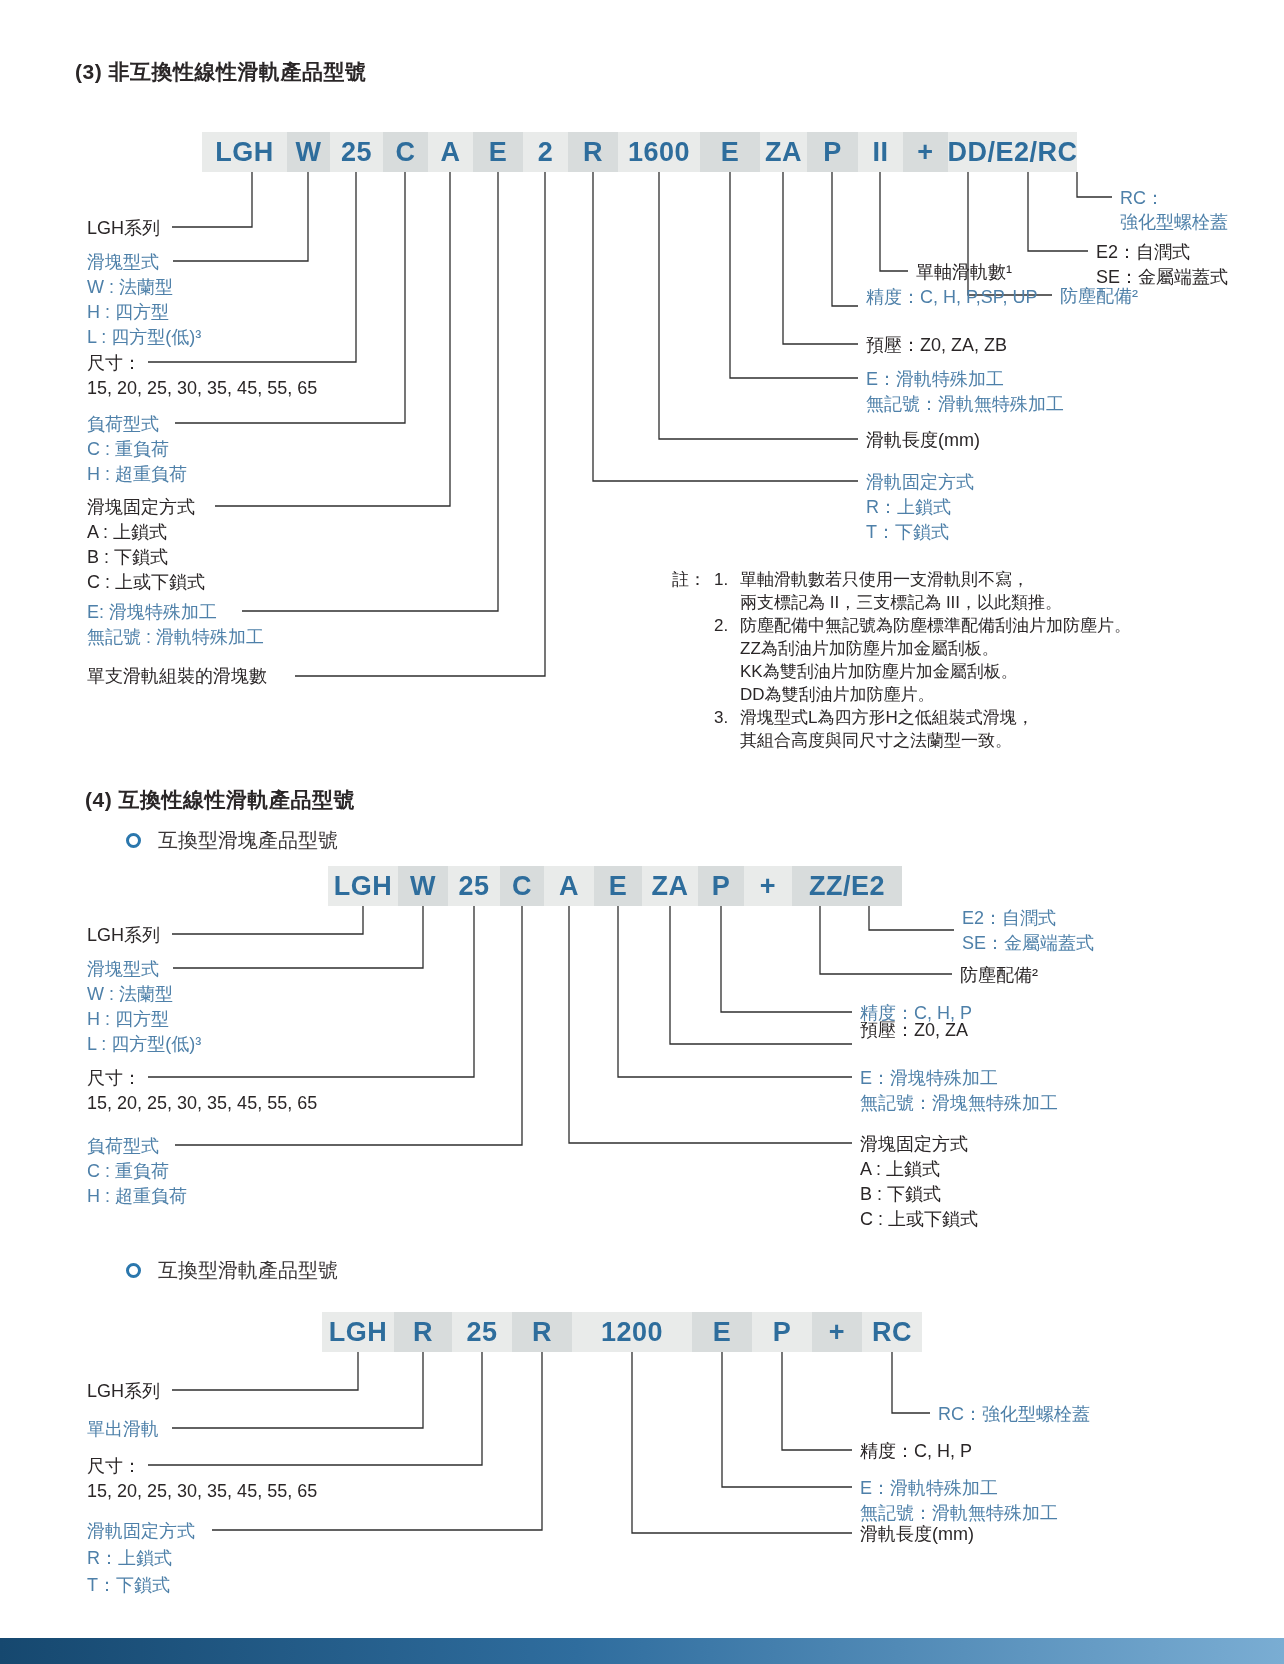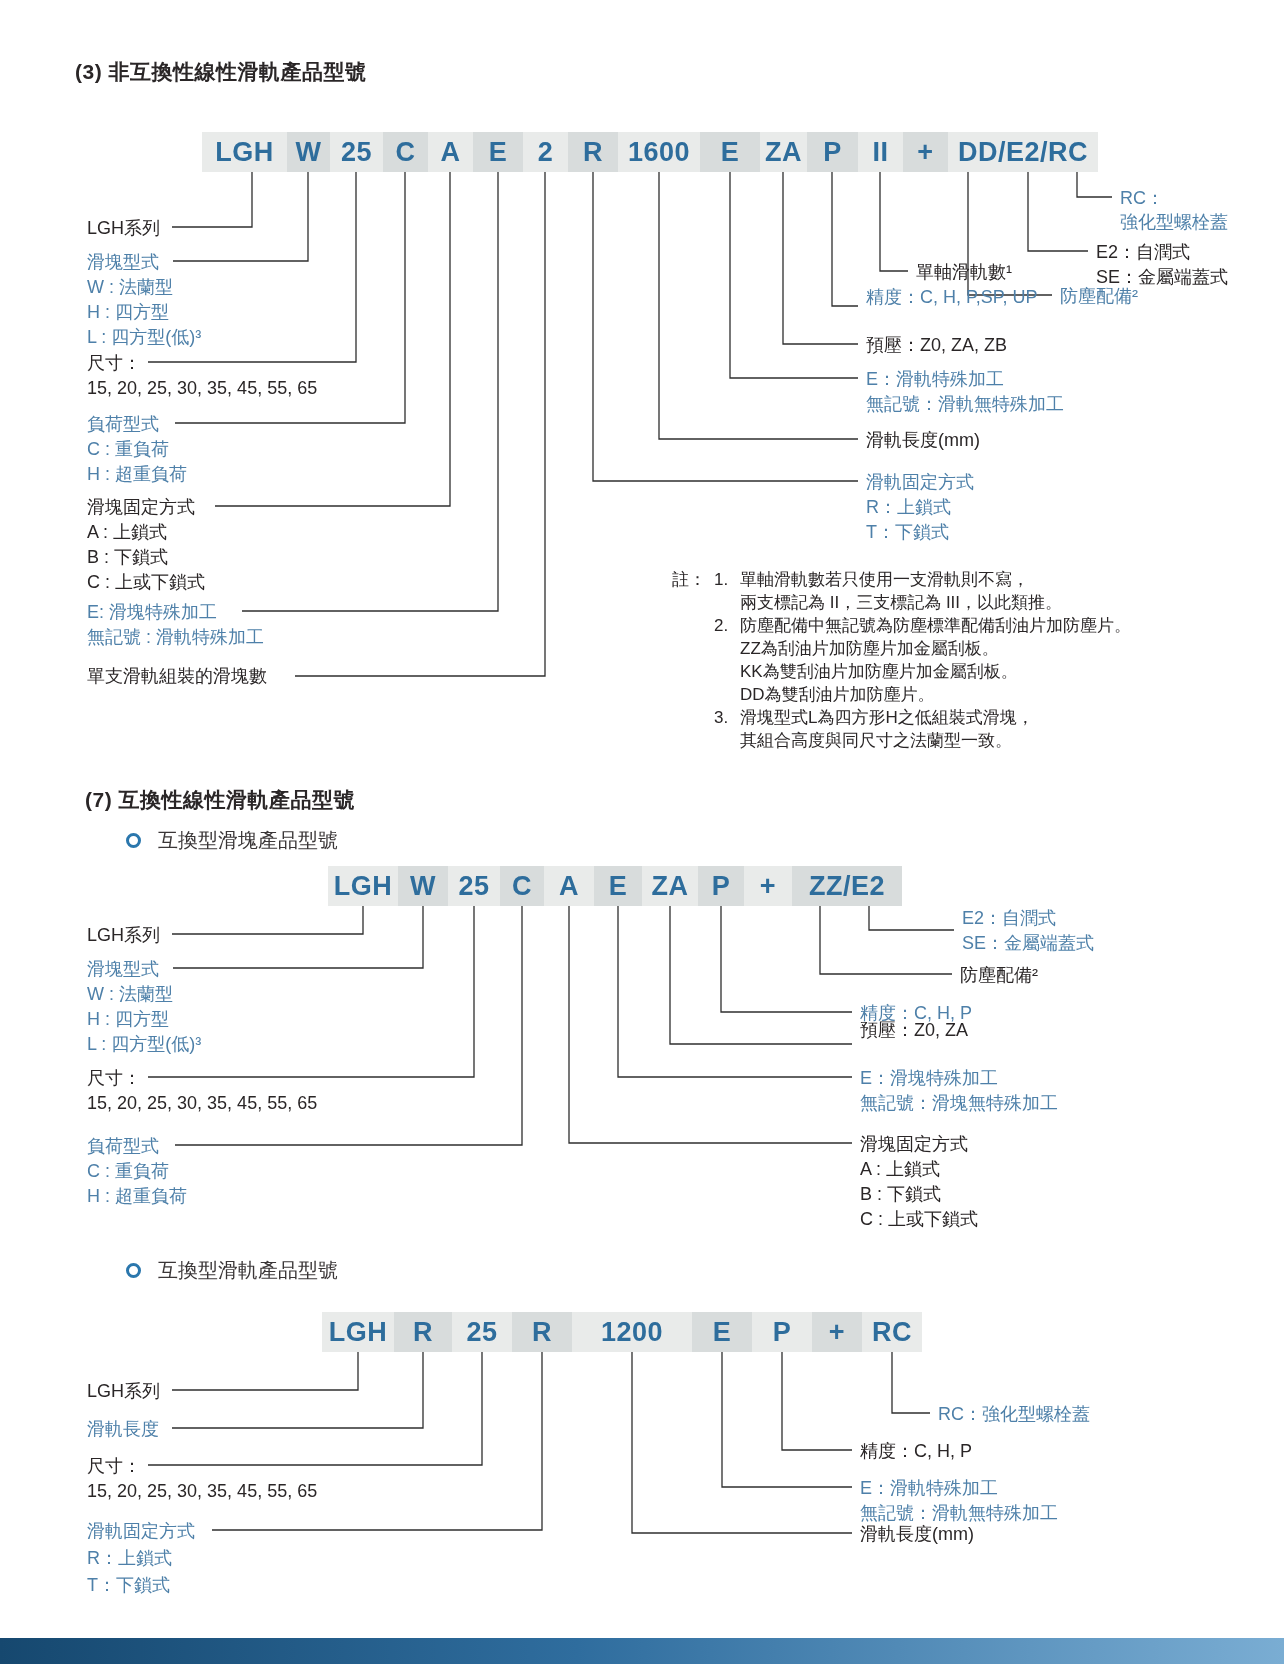--- a/index.html
+++ b/index.html
@@ -83,21 +83,21 @@
     <span class="seg" style="left:226px;width:45px">A</span>
     <span class="seg alt" style="left:271px;width:50px">E</span>
     <span class="seg" style="left:321px;width:45px">2</span>
     <span class="seg alt" style="left:366px;width:50px">R</span>
     <span class="seg" style="left:416px;width:82px">1600</span>
     <span class="seg alt" style="left:498px;width:60px">E</span>
     <span class="seg" style="left:558px;width:47px">ZA</span>
     <span class="seg alt" style="left:605px;width:51px">P</span>
     <span class="seg" style="left:656px;width:45px">II</span>
     <span class="seg alt" style="left:701px;width:45px">+</span>
-    <span class="seg" style="left:746px;width:150px">DD/E2/RC</span>
+    <span class="seg" style="left:746px;width:129px">DD/E2/RC</span>
   </div>
 
   <div class="lbl" style="left:87px;top:218px">LGH系列</div>
   <div class="lbl blue" style="left:87px;top:252px">滑塊型式</div>
   <div class="lbl blue" style="left:87px;top:277px">W : 法蘭型</div>
   <div class="lbl blue" style="left:87px;top:302px">H : 四方型</div>
   <div class="lbl blue" style="left:87px;top:327px">L : 四方型(低)³</div>
   <div class="lbl" style="left:87px;top:353px">尺寸：</div>
   <div class="lbl" style="left:87px;top:378px">15, 20, 25, 30, 35, 45, 55, 65</div>
   <div class="lbl blue" style="left:87px;top:414px">負荷型式</div>
@@ -134,21 +134,21 @@
     <div class="note" style="left:714px;top:616px">2.</div>
     <div class="note" style="left:740px;top:616px">防塵配備中無記號為防塵標準配備刮油片加防塵片。</div>
     <div class="note" style="left:740px;top:639px">ZZ為刮油片加防塵片加金屬刮板。</div>
     <div class="note" style="left:740px;top:662px">KK為雙刮油片加防塵片加金屬刮板。</div>
     <div class="note" style="left:740px;top:685px">DD為雙刮油片加防塵片。</div>
     <div class="note" style="left:714px;top:708px">3.</div>
     <div class="note" style="left:740px;top:708px">滑塊型式L為四方形H之低組裝式滑塊，</div>
     <div class="note" style="left:740px;top:731px">其組合高度與同尺寸之法蘭型一致。</div>
   </div>
 
-  <div class="sec-title" style="left:85px;top:786px">(7) 互換性線性滑軌產品型號</div>
+  <div class="sec-title" style="left:85px;top:786px">(4) 互換性線性滑軌產品型號</div>
 
   <div class="bullet" style="left:126px;top:833px"></div>
   <div class="bullet-label" style="left:158px;top:827px">互換型滑塊產品型號</div>
 
   <div class="bar" style="left:328px;top:866px;width:574px">
     <span class="seg" style="left:0;width:70px">LGH</span>
     <span class="seg alt" style="left:70px;width:50px">W</span>
     <span class="seg" style="left:120px;width:52px">25</span>
     <span class="seg alt" style="left:172px;width:44px">C</span>
     <span class="seg" style="left:216px;width:50px">A</span>
@@ -191,21 +191,21 @@
     <span class="seg" style="left:130px;width:60px">25</span>
     <span class="seg alt" style="left:190px;width:60px">R</span>
     <span class="seg" style="left:250px;width:120px">1200</span>
     <span class="seg alt" style="left:370px;width:60px">E</span>
     <span class="seg" style="left:430px;width:60px">P</span>
     <span class="seg alt" style="left:490px;width:50px">+</span>
     <span class="seg" style="left:540px;width:60px">RC</span>
   </div>
 
   <div class="lbl" style="left:87px;top:1381px">LGH系列</div>
-  <div class="lbl blue" style="left:87px;top:1419px">滑軌長度</div>
+  <div class="lbl blue" style="left:87px;top:1419px">單出滑軌</div>
   <div class="lbl" style="left:87px;top:1456px">尺寸：</div>
   <div class="lbl" style="left:87px;top:1481px">15, 20, 25, 30, 35, 45, 55, 65</div>
   <div class="lbl blue" style="left:87px;top:1521px">滑軌固定方式</div>
   <div class="lbl blue" style="left:87px;top:1548px">R：上鎖式</div>
   <div class="lbl blue" style="left:87px;top:1575px">T：下鎖式</div>
 
   <div class="lbl blue" style="left:938px;top:1404px">RC：強化型螺栓蓋</div>
   <div class="lbl" style="left:860px;top:1441px">精度：C, H, P</div>
   <div class="lbl blue" style="left:860px;top:1478px">E：滑軌特殊加工</div>
   <div class="lbl blue" style="left:860px;top:1503px">無記號：滑軌無特殊加工</div>

